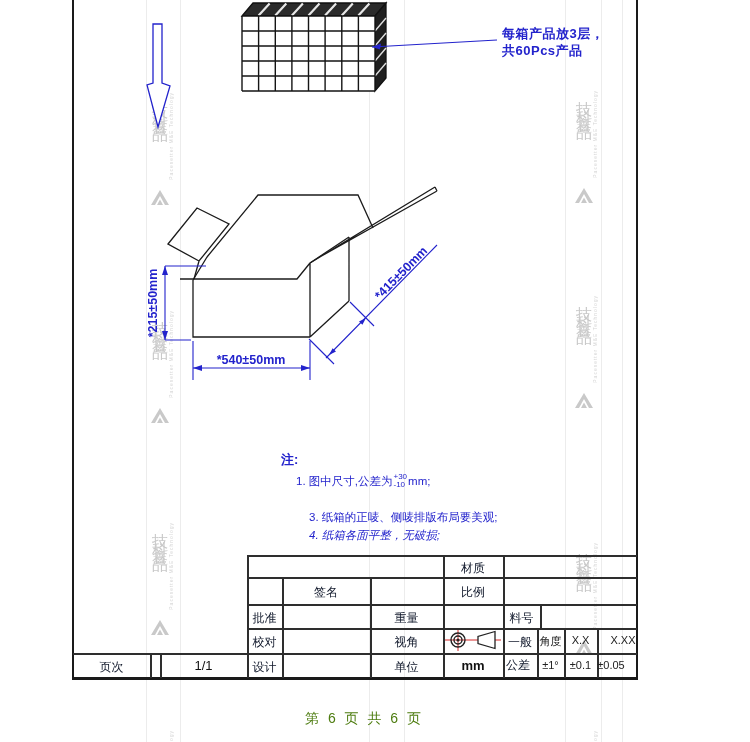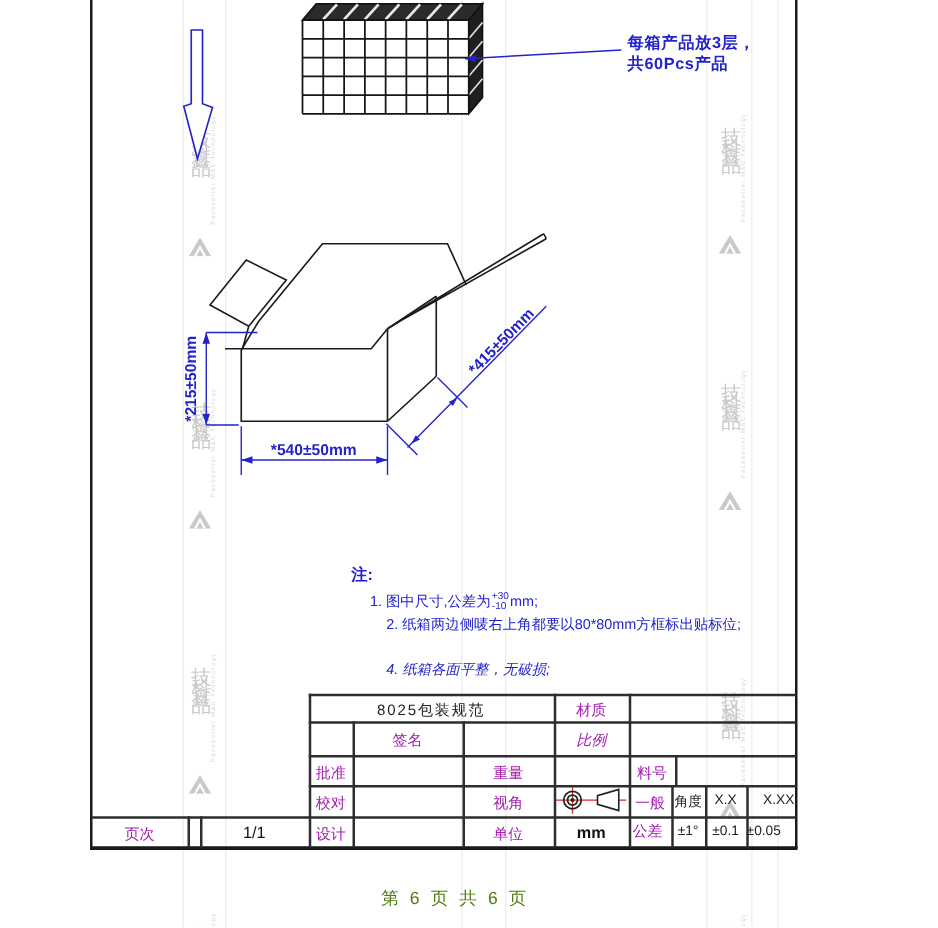--- a/index.html
+++ b/index.html
@@ -10,21 +10,21 @@
   
   .faintv{position:absolute;top:0;width:1px;height:742px;background:#ececec;}
   
   .frame{position:absolute;background:#1a1a1a;}
   
   .tl{position:absolute;background:#2e2e2e;}
   
   .blue{color:#2323cc;}
   .ann{font-size:13px;font-weight:bold;letter-spacing:0.5px;white-space:nowrap;}
   .note{font-size:11.5px;white-space:nowrap;}
-  .lbl{font-size:12px;color:#a21caf;white-space:nowrap;}
+  .lbl{font-size:12px;color:#0f172a;white-space:nowrap;}
   .small-lbl{font-size:11px;color:#222;white-space:nowrap;}
   .ttl{font-size:12px;color:#222;letter-spacing:1.5px;white-space:nowrap;}
   .footer{font-size:14px;color:#4d7c0f;letter-spacing:2.5px;white-space:nowrap;}
   .tol{display:inline-block;vertical-align:-2px;font-size:8px;line-height:8px;margin:0 1px;}
   .tol span{display:block;}
   
   .wm{position:absolute;width:30px;color:#c9c9c9;}
   .wm-chars{writing-mode:vertical-rl;text-orientation:upright;font-size:16px;
             letter-spacing:8px;line-height:20px;display:block;margin-left:2px;}
   .wm-en{position:absolute;left:20px;top:2px;writing-mode:vertical-rl;
@@ -165,44 +165,43 @@
       <circle cx="458" cy="640" r="1.6" fill="#222"></circle>
       <path d="M478,636.5 L478,643.5 L495,648.5 L495,631.5 Z" fill="#ffffff" stroke="#222" stroke-width="1.3"></path>
     </g>
   </svg>
 
   <div class="abs ann blue" style="left:502px;top:25px;">每箱产品放3层，</div>
   <div class="abs ann blue" style="left:502px;top:42px;">共60Pcs产品</div>
 
   <div class="abs blue" style="left:281px;top:451px;font-size:13px;font-weight:bold;">注:</div>
   <div class="abs note blue" style="left:296px;top:473px;"><span>1. 图中尺寸,公差为</span><span class="tol"><span>+30</span><span>-10</span></span><span>mm;</span></div>
-  <div class="abs note blue" style="left:309px;top:492px;">2. 纸箱两边侧唛右上角都要以80*80mm方框标出贴标位;</div>
+  <div class="abs note blue" style="left:309px;top:510px;">3. 纸箱的正唛、侧唛排版布局要美观;</div>
   <div class="abs note blue" style="left:309px;top:528px;font-style:italic;">4. 纸箱各面平整，无破损;</div>
 
   <div class="tl" style="left:247px;top:555px;width:390px;height:1.5px;"></div>
   <div class="tl" style="left:247px;top:577px;width:390px;height:1.5px;"></div>
   <div class="tl" style="left:247px;top:604px;width:390px;height:1.5px;"></div>
   <div class="tl" style="left:247px;top:628px;width:390px;height:1.5px;"></div>
   <div class="tl" style="left:73px;top:653px;width:564px;height:1.5px;"></div>
   <div class="tl" style="left:247px;top:555px;width:1.5px;height:123px;"></div>
   <div class="tl" style="left:282px;top:577px;width:1.5px;height:101px;"></div>
   <div class="tl" style="left:370px;top:577px;width:1.5px;height:101px;"></div>
   <div class="tl" style="left:443px;top:555px;width:1.5px;height:123px;"></div>
   <div class="tl" style="left:503px;top:555px;width:1.5px;height:123px;"></div>
   <div class="tl" style="left:540px;top:604px;width:1.5px;height:24px;"></div>
   <div class="tl" style="left:537px;top:628px;width:1.5px;height:50px;"></div>
   <div class="tl" style="left:564px;top:628px;width:1.5px;height:50px;"></div>
   <div class="tl" style="left:597px;top:628px;width:1.5px;height:50px;"></div>
   <div class="tl" style="left:150px;top:653px;width:1.5px;height:25px;"></div>
   <div class="tl" style="left:160px;top:653px;width:1.5px;height:25px;"></div>
 
-  <div class="abs ttl tc" style="left:247px;top:560px;width:196px;">8025包装规范</div>
   <div class="abs lbl tc" style="left:443px;top:560px;width:60px;">材质</div>
   <div class="abs lbl tc" style="left:282px;top:584px;width:88px;">签名</div>
-  <div class="abs lbl tc" style="left:443px;top:584px;width:60px;font-style:italic;">比例</div>
+  <div class="abs lbl tc" style="left:443px;top:584px;width:60px;">比例</div>
   <div class="abs lbl tc" style="left:247px;top:610px;width:35px;">批准</div>
   <div class="abs lbl tc" style="left:370px;top:610px;width:73px;">重量</div>
   <div class="abs lbl tc" style="left:503px;top:610px;width:37px;">料号</div>
   <div class="abs lbl tc" style="left:247px;top:634px;width:35px;">校对</div>
   <div class="abs lbl tc" style="left:370px;top:634px;width:73px;">视角</div>
   <div class="abs lbl tc" style="left:247px;top:659px;width:35px;">设计</div>
   <div class="abs lbl tc" style="left:370px;top:659px;width:73px;">单位</div>
   <div class="abs tc" style="left:443px;top:658px;width:60px;font-size:13px;font-weight:bold;color:#111;">mm</div>
   <div class="abs lbl tc" style="left:503px;top:634px;width:34px;">一般</div>
   <div class="abs lbl tc" style="left:503px;top:657px;width:30px;">公差</div>

